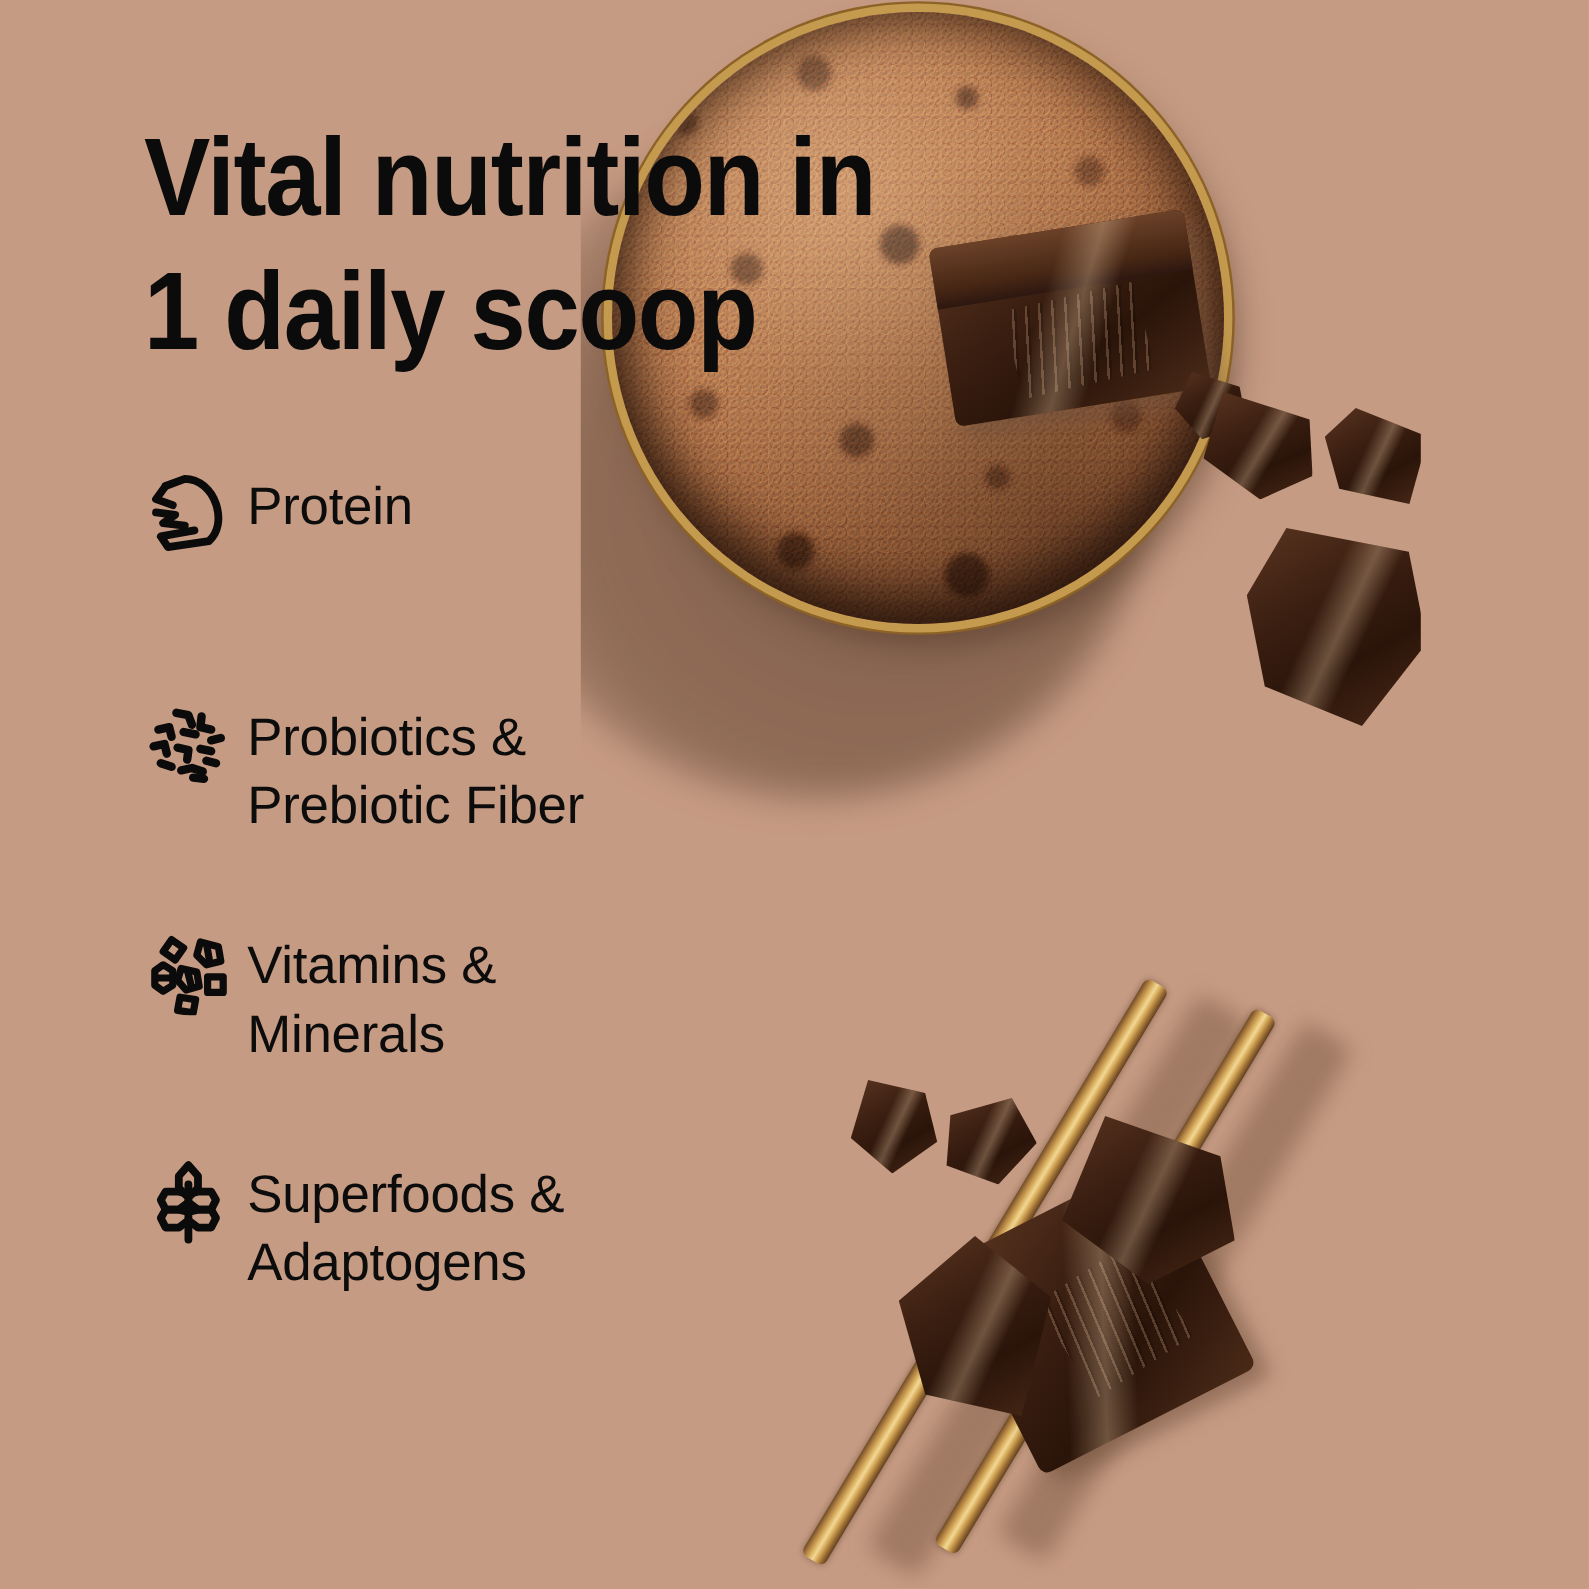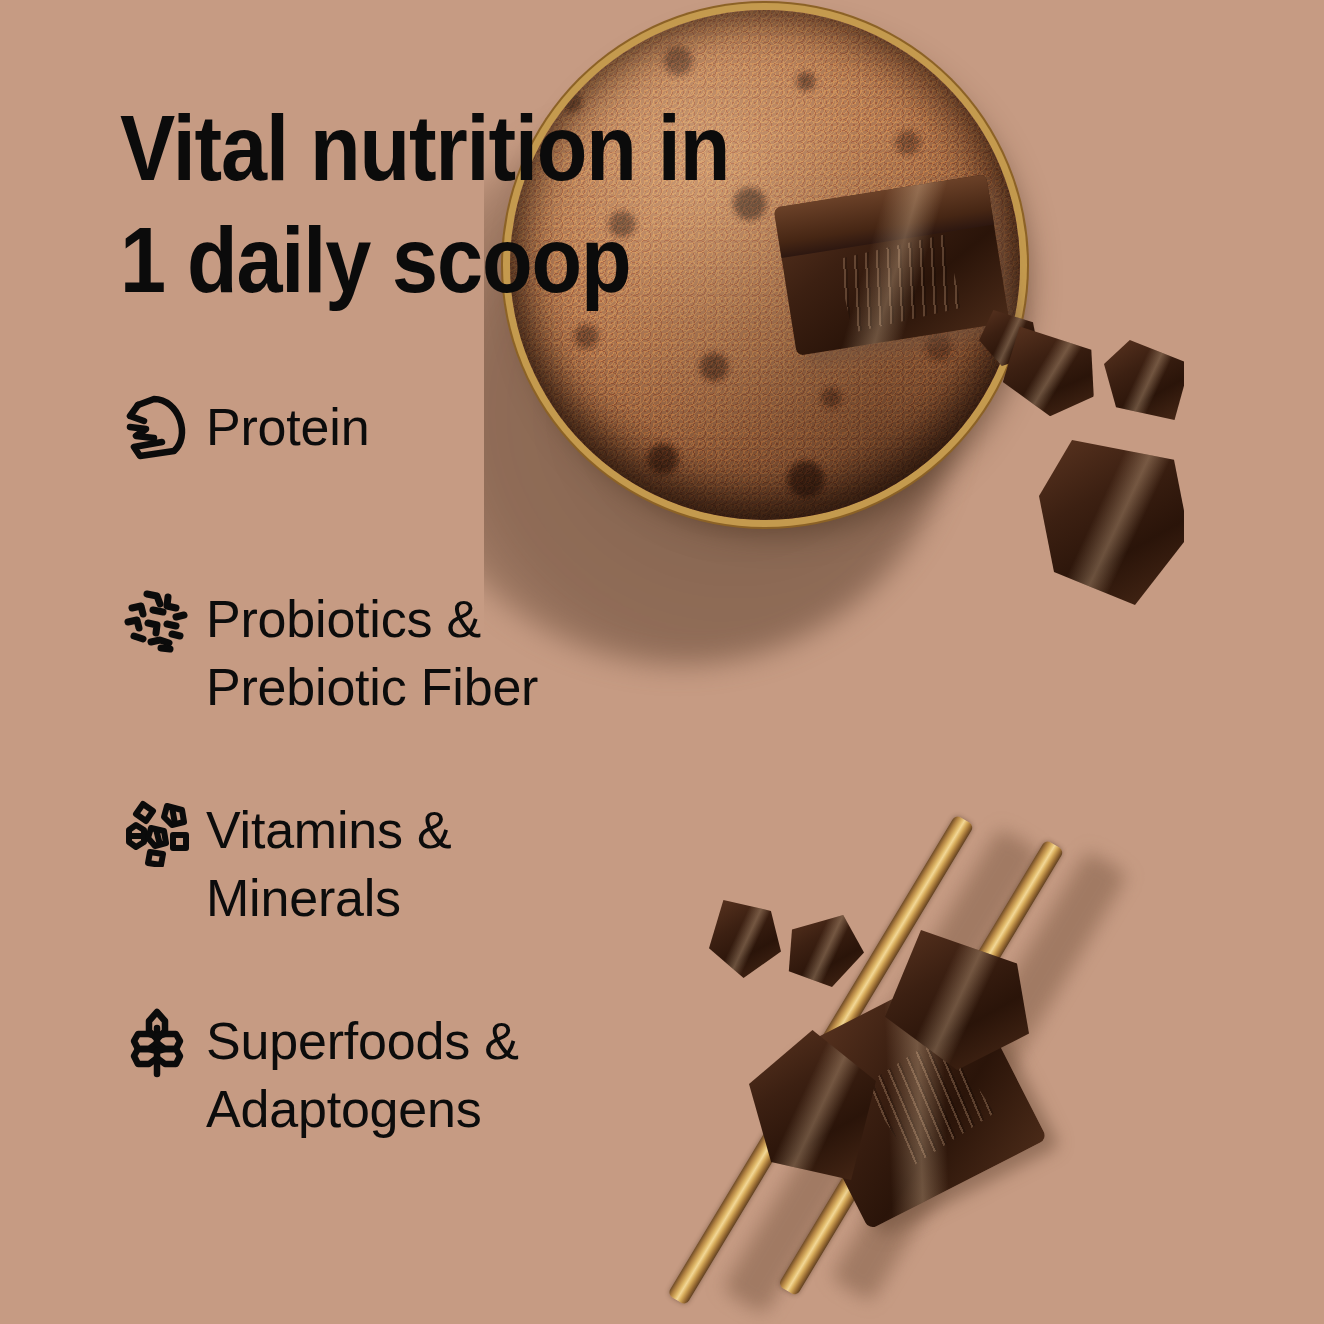--- a/index.html
+++ b/index.html
@@ -267,21 +267,21 @@
     height: 76px;
     display: flex;
     align-items: flex-start;
     justify-content: flex-start;
     padding-top: 2px;
   }
   .feat-icon svg { display: block; }
 
   .feat-label {
     flex: 1 1 auto;
-    font-size: 52px;
+    font-size: 44px;
     line-height: 1.30;
     font-weight: 400;
     color: #0c0c0c;
     letter-spacing: -0.2px;
     padding-top: 2px;
     white-space: pre-line;
   }
 
   
   .feature.f1 { margin-bottom: 96px; }

